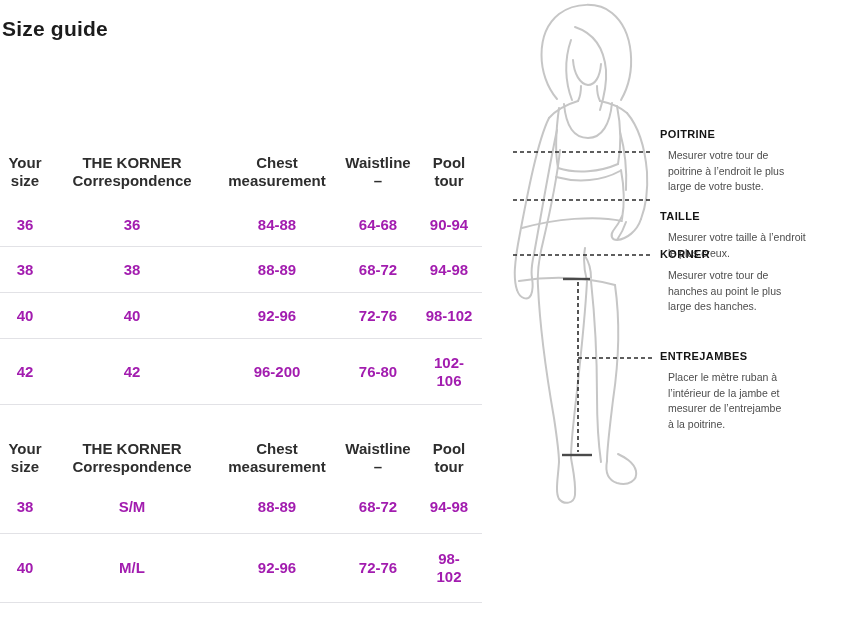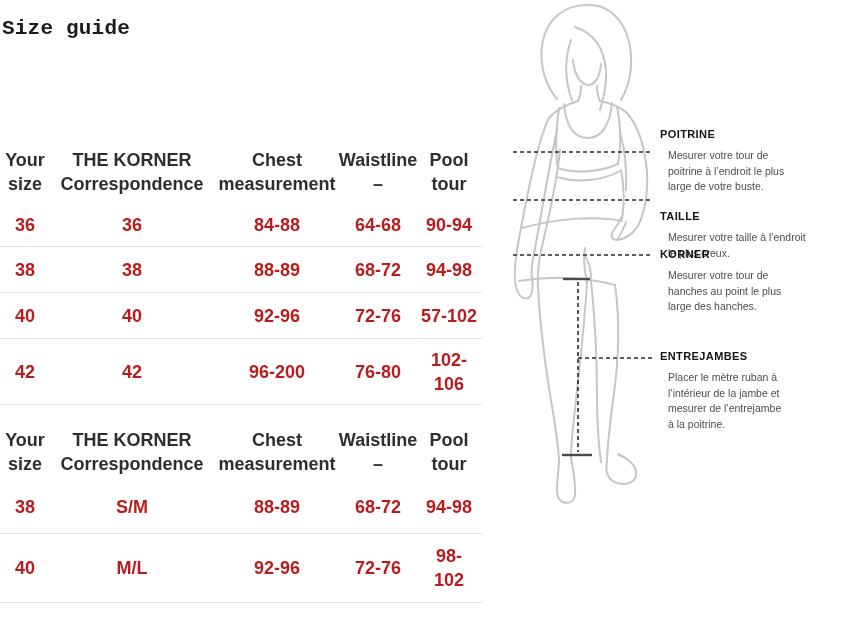--- a/index.html
+++ b/index.html
@@ -4,36 +4,36 @@
 <style>
   html,body{margin:0;padding:0;}
   body{
     width:843px;height:643px;position:relative;overflow:hidden;
     background:#ffffff;
     font-family:"Liberation Sans","DejaVu Sans",sans-serif;
     color:#333;
   }
   .page-title{
     position:absolute;left:2px;top:17px;margin:0;
-    font-size:21px;font-weight:bold;color:#1c1c1c;letter-spacing:.2px;font-family:Liberation Mono, monospace;
+    font-size:21px;font-weight:bold;color:#1c1c1c;letter-spacing:.2px;
   }
   
   .size-table{position:absolute;left:0;width:482px;}
   .size-table .hrow,.size-table .row{
     display:grid;
     grid-template-columns:50px 164px 126px 76px 66px;
   }
   .size-table .cell{
     display:flex;align-items:center;justify-content:center;
     text-align:center;white-space:pre-line;
-    font-size:18px;color:#3a3a3a;line-height:24px;
+    font-size:15px;color:#3a3a3a;line-height:18px;
   }
   .size-table .hcell{font-weight:bold;color:#2e2e2e;}
   .size-table .row{border-bottom:1px solid #e2e2e6;}
-  .size-table .bcell{font-weight:bold;color:#b91c1c;}
+  .size-table .bcell{font-weight:bold;color:#a21caf;}
   
   .t0{top:140px;}
   .t0 .hrow{height:64px;}
   .t0 .row:nth-of-type(2){height:42px;}
   .t0 .row:nth-of-type(3){height:45px;}
   .t0 .row:nth-of-type(4){height:45px;}
   .t0 .row:nth-of-type(5){height:65px;}
   
   .t1{top:401px;}
   .t1 .hrow{height:79px;}
@@ -90,21 +90,21 @@
       <div class="cell bcell">38</div>
       <div class="cell bcell">88-89</div>
       <div class="cell bcell">68-72</div>
       <div class="cell bcell">94-98</div>
     </div>
     <div class="row">
       <div class="cell bcell">40</div>
       <div class="cell bcell">40</div>
       <div class="cell bcell">92-96</div>
       <div class="cell bcell">72-76</div>
-      <div class="cell bcell">57-102</div>
+      <div class="cell bcell">98-102</div>
     </div>
     <div class="row">
       <div class="cell bcell">42</div>
       <div class="cell bcell">42</div>
       <div class="cell bcell">96-200</div>
       <div class="cell bcell">76-80</div>
       <div class="cell bcell">102-
 106</div>
     </div>
   </section>

